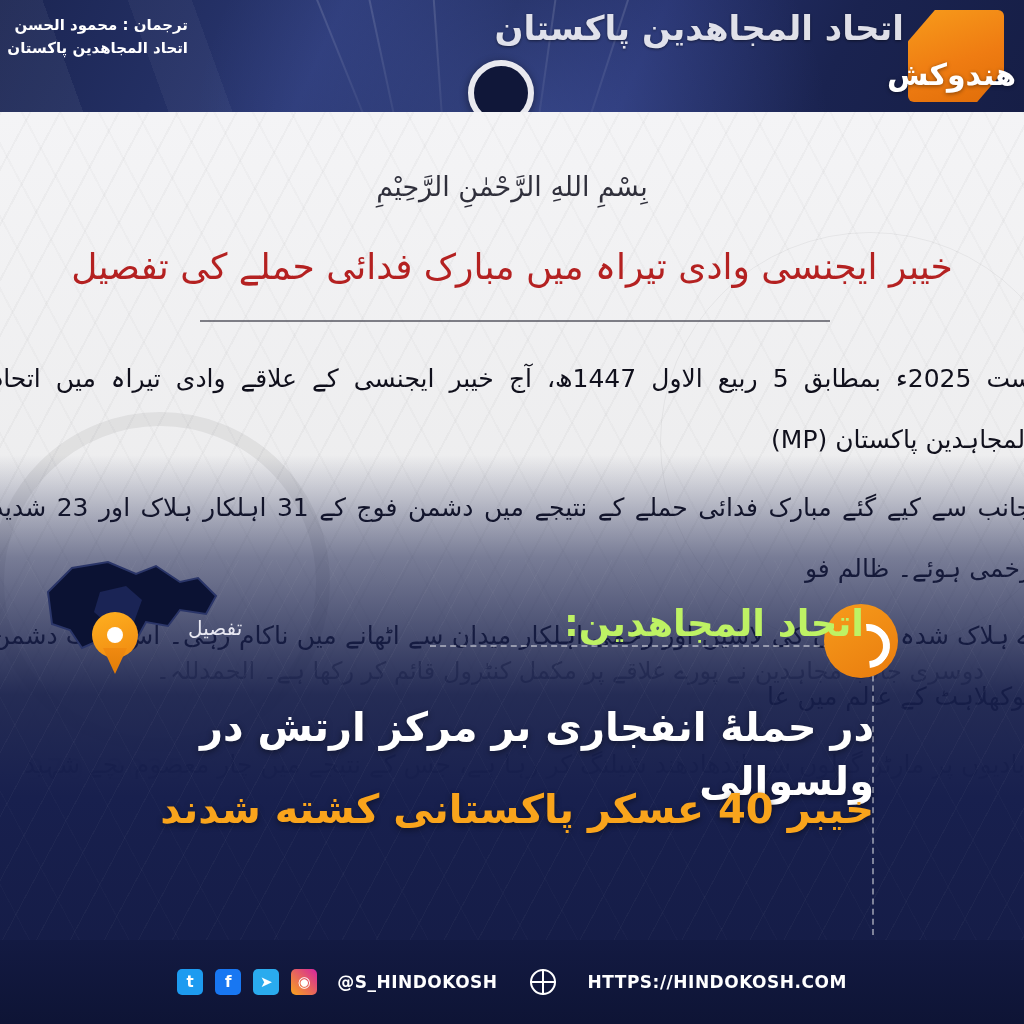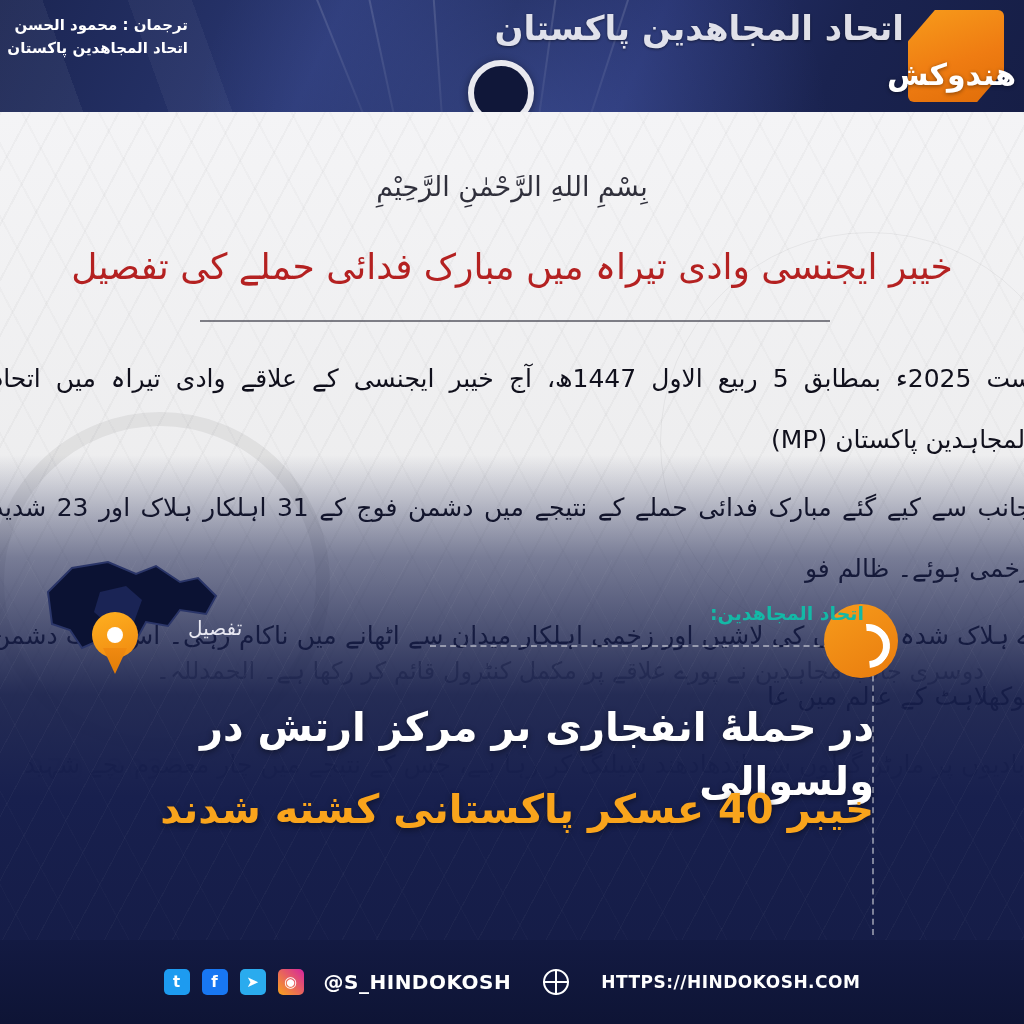--- a/index.html
+++ b/index.html
@@ -158,21 +158,21 @@
     background:linear-gradient(150deg,#f79b1b,#e97c0e);
   }
   .mark:after{
     content:"";position:absolute;left:22px;top:20px;width:30px;height:30px;
     border:7px solid #fff;border-left-color:transparent;border-bottom-color:transparent;
     border-radius:50%;transform:rotate(40deg);
   }
 
   
   .org-line{
-    position:absolute;right:160px;top:602px;color:#14b8a6;font-size:19px;font-weight:bold;direction:rtl;
+    position:absolute;right:160px;top:602px;color:#bef264;font-size:37px;font-weight:bold;direction:rtl;
   }
   .head1{
     position:absolute;right:150px;left:120px;top:700px;text-align:right;direction:rtl;
     color:#ffffff;font-size:40px;font-weight:bold;line-height:1.35;
     text-shadow:0 2px 6px rgba(0,0,0,.45);
   }
   .head2{
     position:absolute;right:150px;left:160px;top:782px;text-align:right;direction:rtl;
     color:#f9a41c;font-size:40px;font-weight:bold;line-height:1.35;
     text-shadow:0 2px 6px rgba(0,0,0,.45);
@@ -185,21 +185,21 @@
     display:flex;align-items:center;justify-content:center;gap:12px;
   }
   .sicon{
     width:26px;height:26px;border-radius:5px;display:inline-flex;align-items:center;justify-content:center;
     color:#fff;font-size:15px;font-weight:bold;
   }
   .tw{background:#1d9bf0;}
   .fb{background:#1877f2;}
   .tg{background:#2aabee;}
   .ig{background:linear-gradient(45deg,#f9a41c,#d6249f);}
-  .handle{color:#ffffff;font-size:20px;font-weight:bold;letter-spacing:.5px;margin-left:8px;}
+  .handle{color:#ffffff;font-size:17px;font-weight:bold;letter-spacing:.5px;margin-left:8px;}
   .globe{
     width:26px;height:26px;border-radius:50%;border:2px solid #fff;margin-left:20px;position:relative;
   }
   .globe:before{content:"";position:absolute;left:10px;top:-2px;width:2px;height:26px;background:#fff;}
   .globe:after{content:"";position:absolute;left:-2px;top:10px;width:26px;height:2px;background:#fff;}
   .url{color:#ffffff;font-size:17px;font-weight:bold;letter-spacing:.5px;margin-left:20px;}
 </style>
 </head>
 <body>
 

